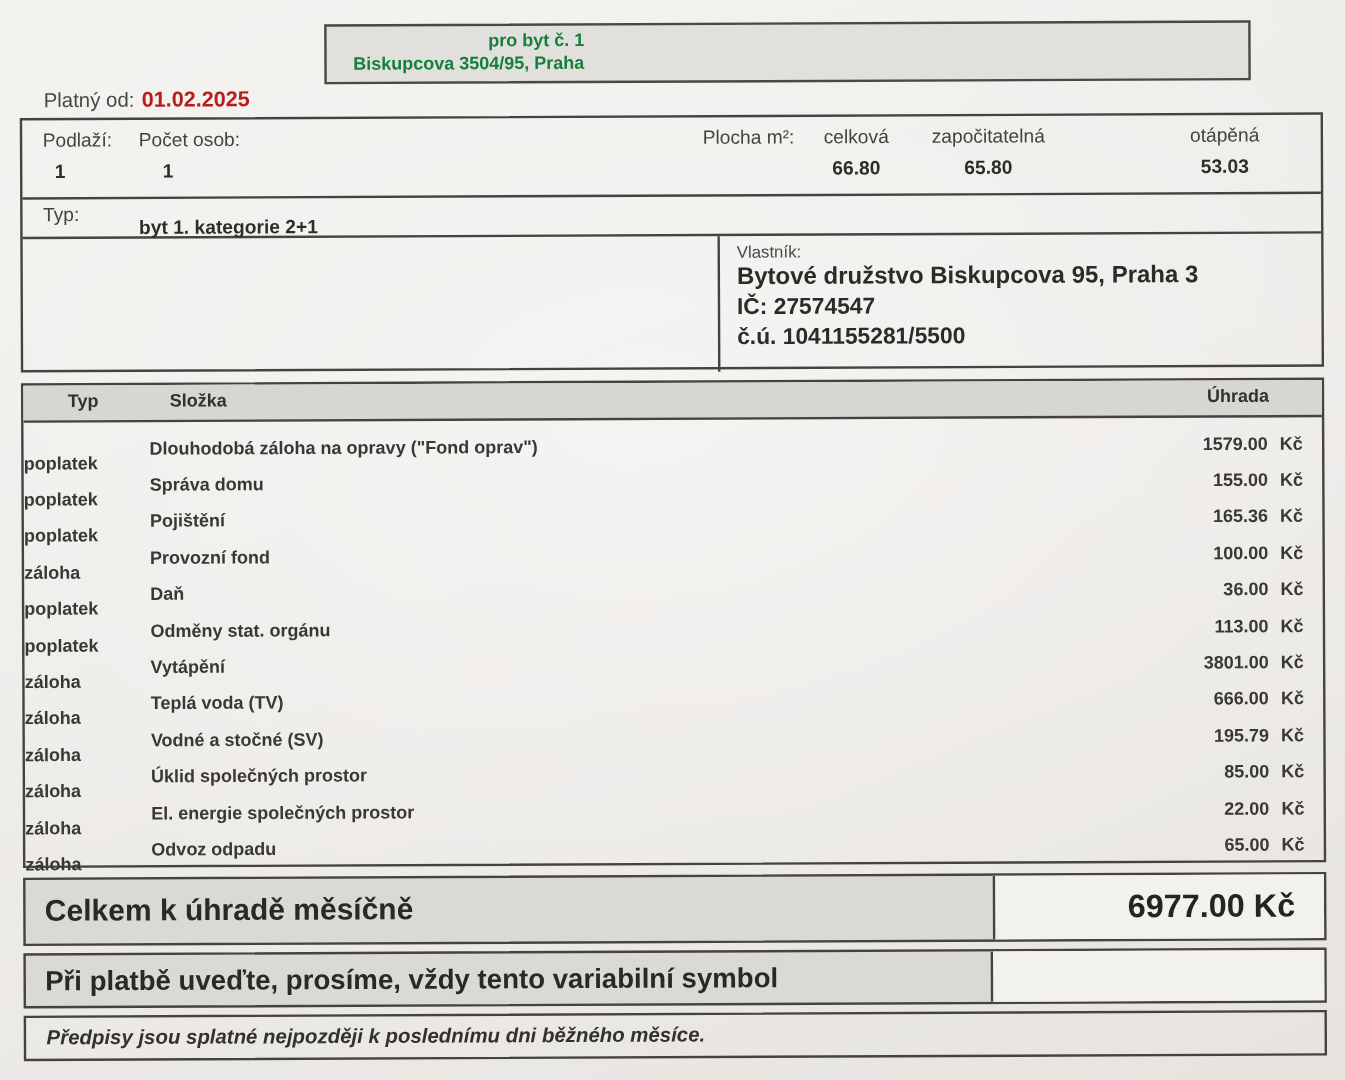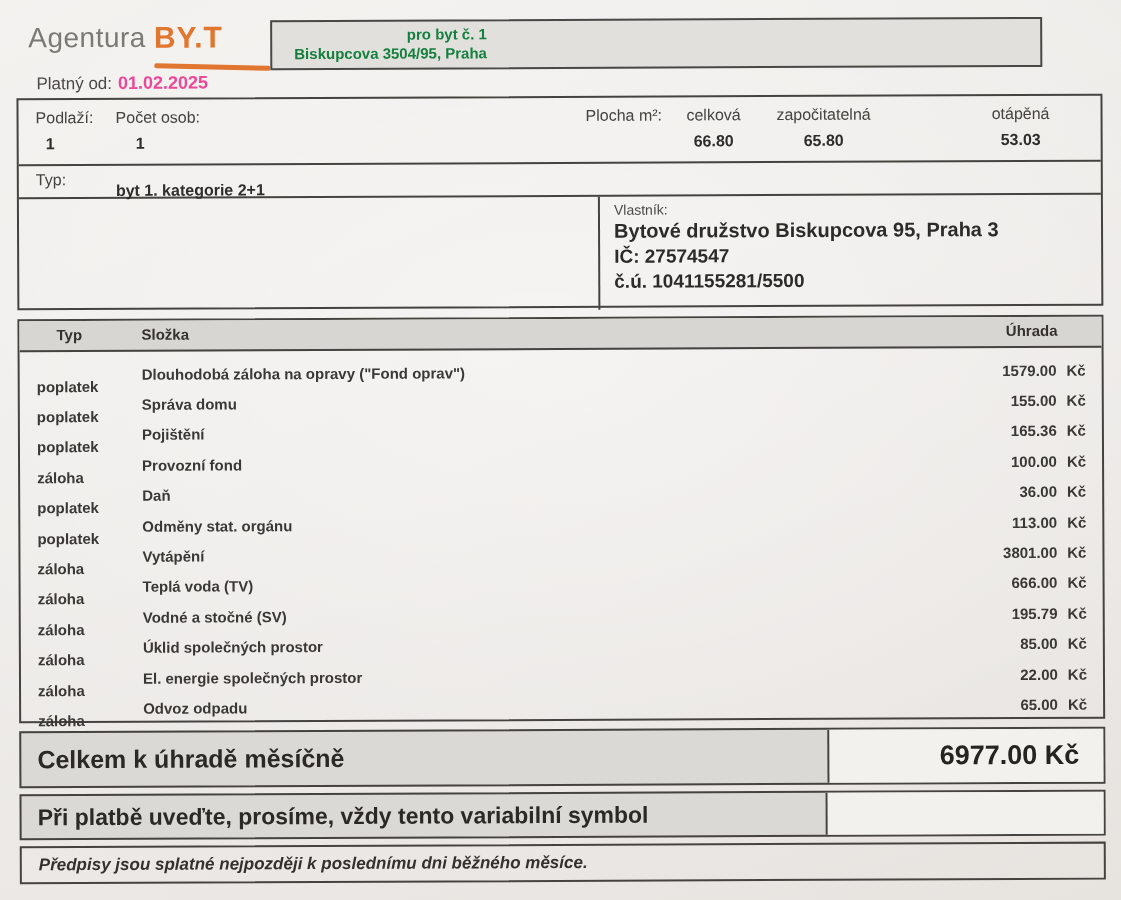--- a/index.html
+++ b/index.html
@@ -34,21 +34,21 @@
   }
   .title-box {
     position: absolute; left: 272px; top: 19px; width: 772px; height: 50px;
     background: #e2e0dd; border: 2px solid #4a4845;
     display: flex; align-items: center; justify-content: space-between;
     box-sizing: border-box; padding: 0 10px 0 22px;
   }
   .doc-title { font-size: 27px; font-weight: bold; color: #33312e; }
   .for-apartment { text-align: right; font-size: 15px; font-weight: bold; line-height: 1.25; color: #15803d; }
   .valid-from { position: absolute; left: 38px; top: 71px; font-size: 17px; color: #4a4845; }
-  .valid-from b { font-size: 18px; color: #ec4899; margin-left: 6px; }
+  .valid-from b { font-size: 18px; color: #b91c1c; margin-left: 6px; }
 
   
   .box { position: absolute; left: 18px; width: 1086px; border: 2px solid #45433f; box-sizing: border-box; }
 
   
   .info-box { top: 96px; height: 212px; }
   .ib-row1 { position: relative; height: 64px; border-bottom: 2px solid #45433f; font-size: 16px; }
   .ib-row1 .lbl { position: absolute; top: 9px; color: #45433f; }
   .ib-row1 .val { position: absolute; top: 35px; font-weight: bold; color: #2f2d2a; }
   .p-floor-l { left: 17px; } .p-floor-v { left: 27px; }
@@ -70,21 +70,21 @@
   .table-box { top: 317px; height: 404px; }
   .t-head {
     position: relative; height: 29px; background: #d8d6d3;
     border-bottom: 2px solid #45433f; font-size: 15px; font-weight: bold; color: #33312e;
   }
   .th-type { position: absolute; left: 37px; top: 5px; }
   .th-item { position: absolute; left: 122px; top: 5px; }
   .th-amount { position: absolute; right: 44px; top: 5px; }
   .t-body { padding-top: 7px; }
   .trow { display: flex; align-items: center; height: 30.4px; font-size: 15px; font-weight: bold; color: #3a3835; }
-  .c-type { width: 105px; padding-left: 17px; box-sizing: content-box; margin-top: 24px; }
+  .c-type { width: 105px; box-sizing: content-box; margin-top: 24px; }
   .c-item { flex: 1; }
   .c-amt { width: 190px; display: flex; justify-content: flex-end; gap: 10px; padding-right: 16px; box-sizing: border-box; }
 
   
   .total-row { top: 729px; height: 57px; display: flex; background: #dbd9d6; }
   .total-label { flex: 1; display: flex; align-items: center; padding-left: 16px; font-size: 25px; font-weight: bold; color: #2b2926; }
   .total-value {
     width: 276px; background: #f3f1ee; border-left: 2px solid #45433f;
     display: flex; align-items: center; justify-content: flex-end;
     padding-right: 24px; box-sizing: border-box;
@@ -94,24 +94,20 @@
   .vs-label { flex: 1; display: flex; align-items: center; padding-left: 16px; font-size: 23px; font-weight: bold; color: #2b2926; white-space: nowrap; }
   .vs-value { width: 276px; background: #f3f1ee; border-left: 2px solid #45433f; }
   .footer-row { top: 844px; height: 38px; display: flex; align-items: center; padding-left: 17px; }
   .footer-note { font-size: 17px; font-weight: bold; font-style: italic; color: #33312e; }
 </style>
 </head>
 <body>
 
 <div class="sheet">
 
-  <div class="logo">
-    <span class="logo-prefix">Agentura</span><span class="logo-brand">BY.T</span>
-    <span class="logo-swoosh"></span>
-  </div>
 
   <div class="title-box">
     <span class="for-apartment">
       <span>pro byt č. 1</span><br>
       <span>Biskupcova 3504/95, Praha</span>
     </span>
   </div>
 
   <div class="valid-from">
     <span>Platný od:</span><b>01.02.2025</b>

